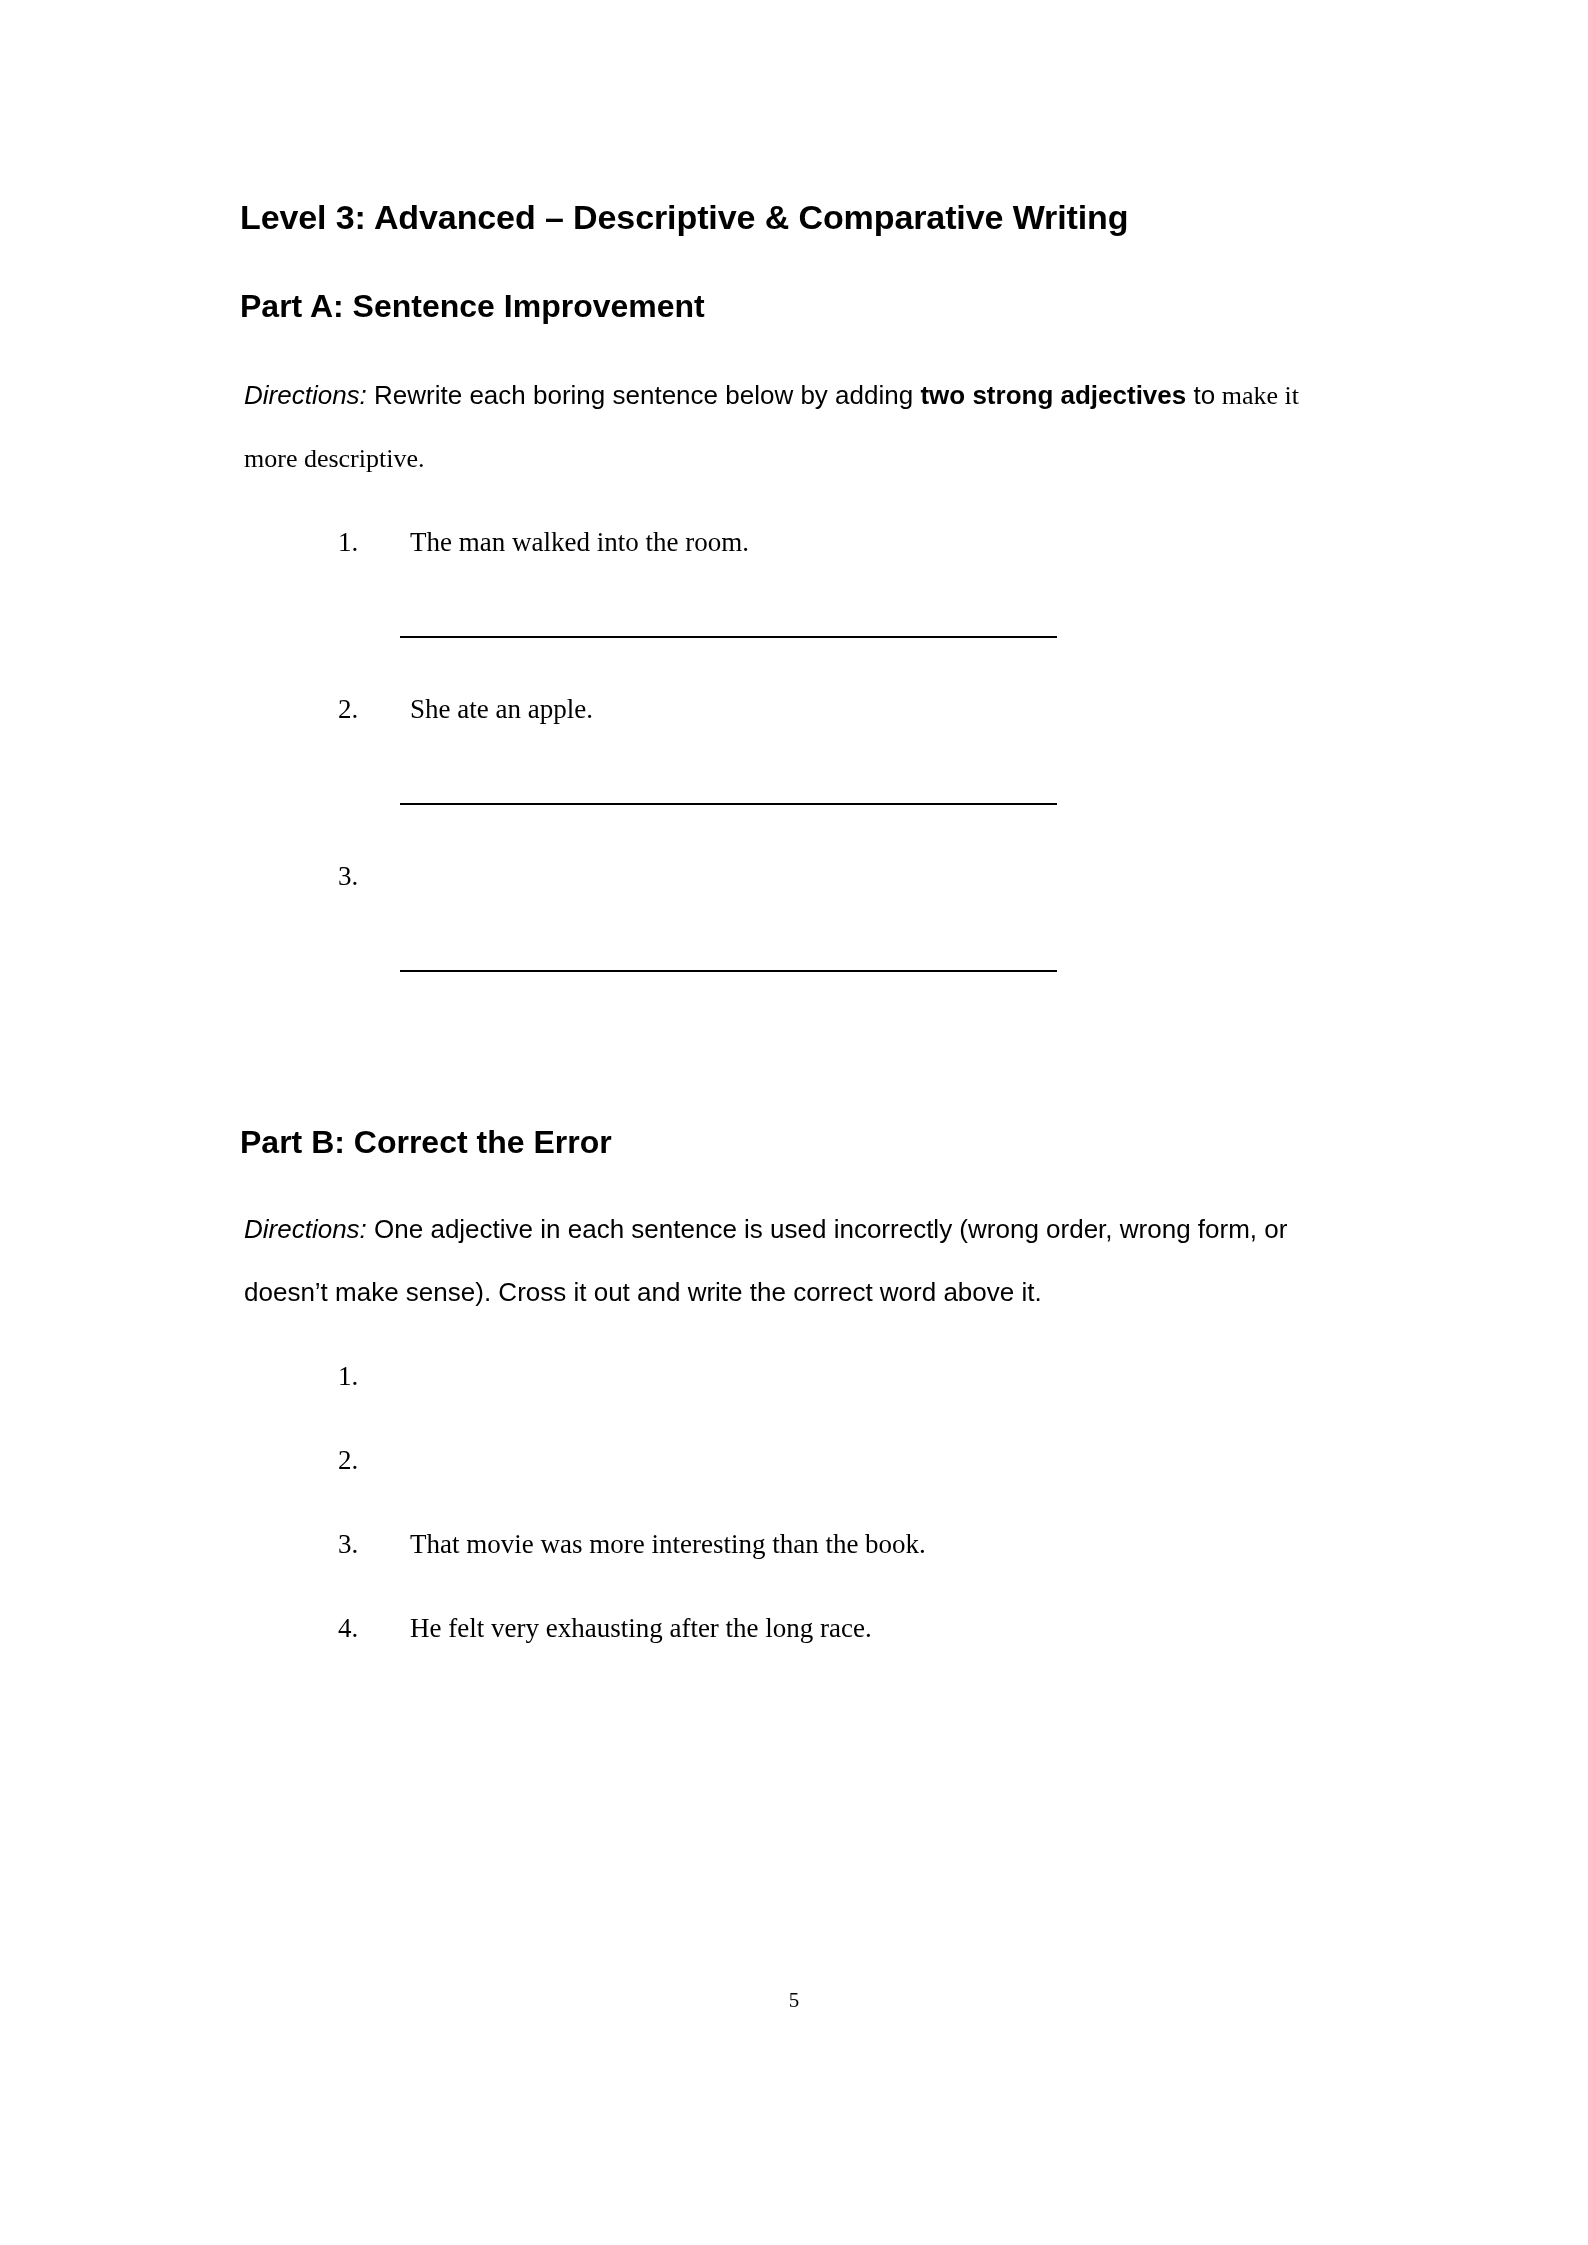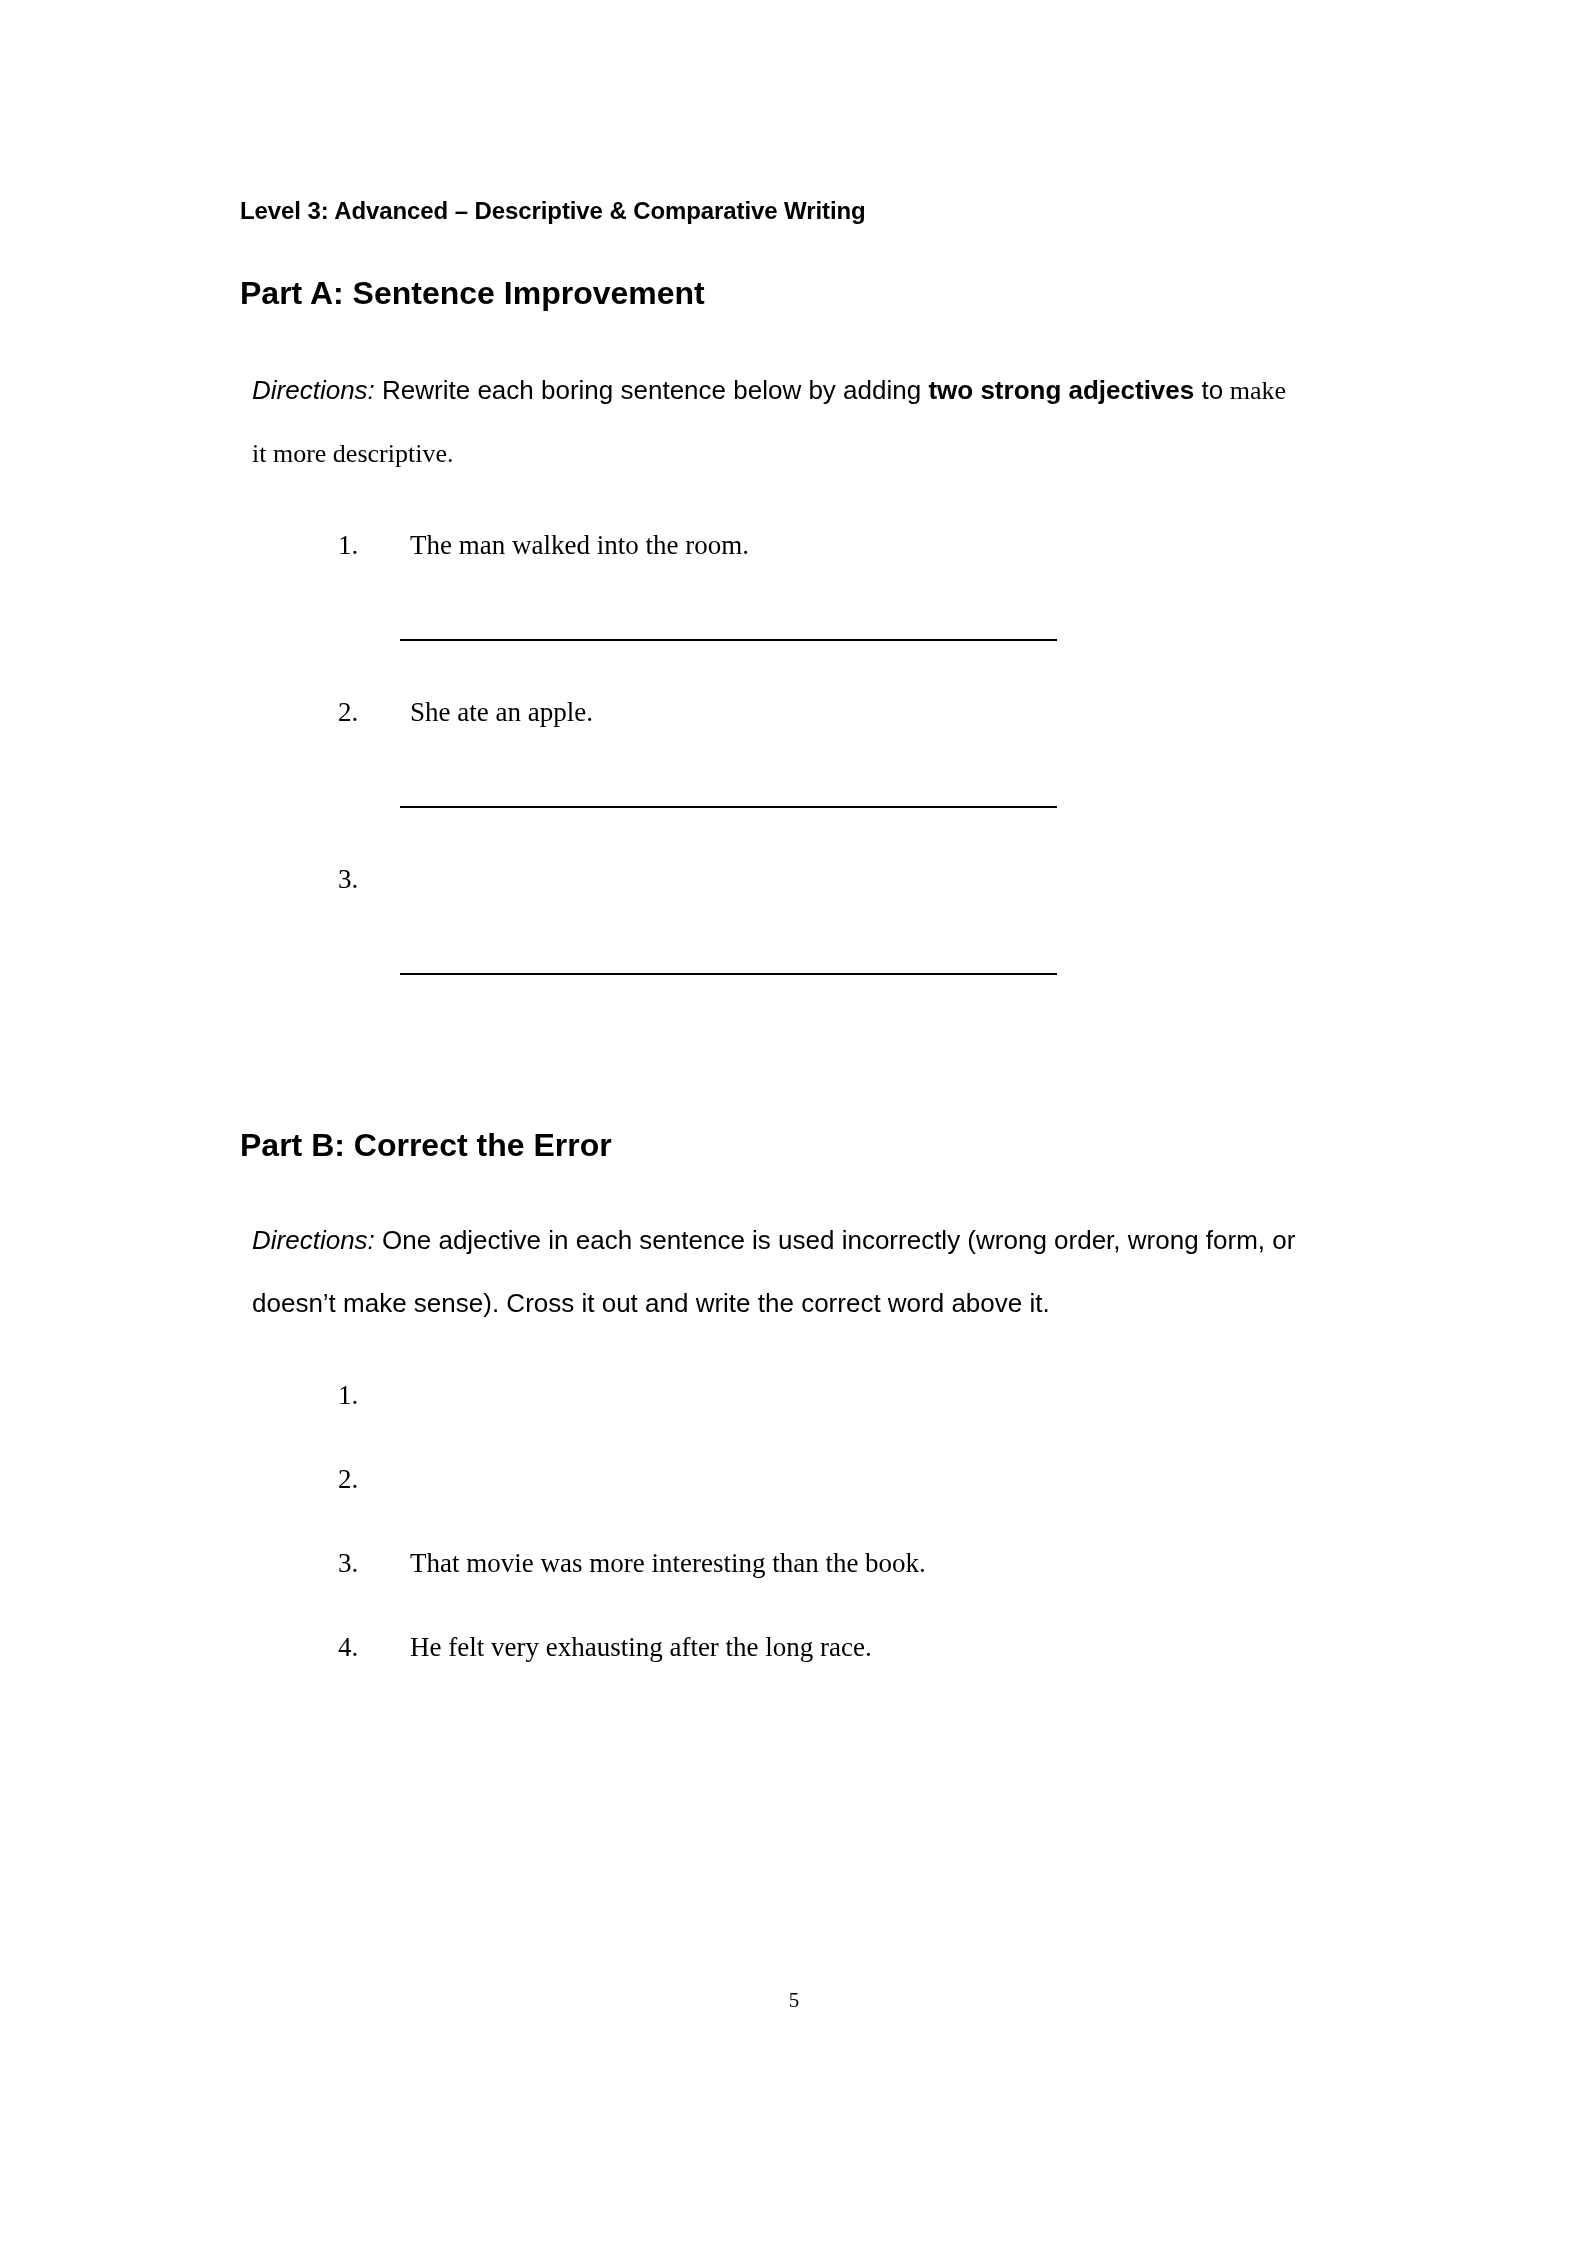--- a/index.html
+++ b/index.html
@@ -28,40 +28,40 @@
     position: absolute;
     left: 240px;
     top: 196px;
     width: 1075px;
   }
 
   
   .doc-title {
     font-family: "Liberation Sans", "DejaVu Sans", sans-serif;
     font-weight: bold;
-    font-size: 24px;
+    font-size: 34px;
     line-height: 1.25;
     letter-spacing: -0.1px;
     margin: 0 0 0 0;
     white-space: nowrap;
   }
   .part-heading {
     font-family: "Liberation Sans", "DejaVu Sans", sans-serif;
     font-weight: bold;
     font-size: 32px;
     line-height: 1.25;
     margin: 0;
     white-space: nowrap;
   }
   .directions {
     font-family: "Liberation Sans", "DejaVu Sans", sans-serif;
     font-weight: normal;
     font-size: 26px;
     line-height: 63px;
-    margin: 12px;
+    margin: 4px;
     text-align: left;
   }
   .directions .dir-label {
     font-style: italic;
   }
   .directions .strong {
     font-weight: bold;
   }
   .directions .serif-tail {
     font-family: "Liberation Serif", "DejaVu Serif", serif;

